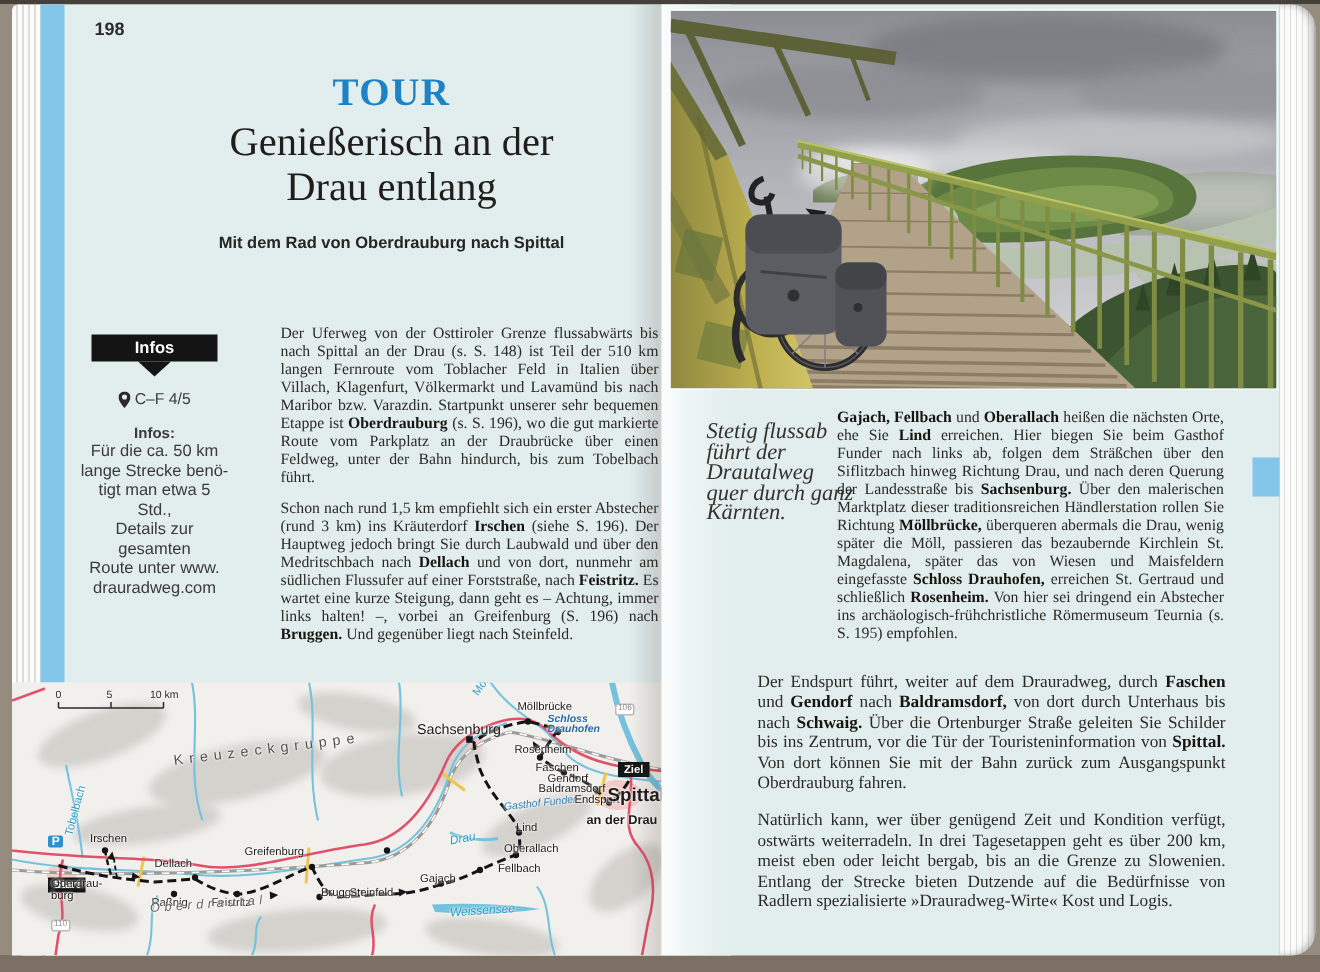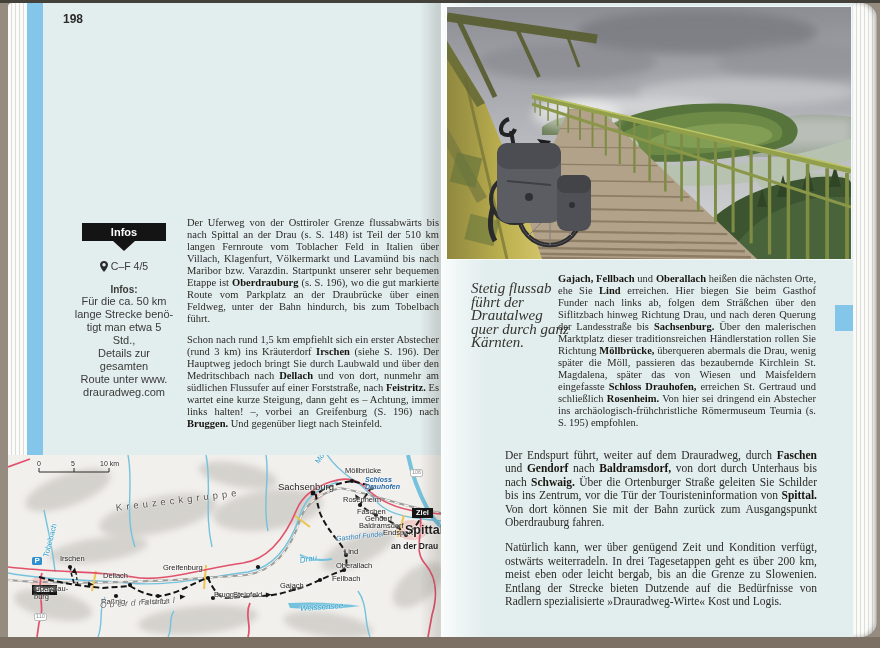--- a/index.html
+++ b/index.html
@@ -22,21 +22,21 @@
   .color-tab-right{position:absolute;left:394px;top:302px;width:18px;height:26px;background:#84c5ea;}
   .pagenum{position:absolute;left:36px;top:9px;font-family:"Liberation Sans",sans-serif;
       font-weight:bold;font-size:12px;color:#2b2a28;}
   
   .titleblock{position:absolute;left:54px;top:44px;width:360px;text-align:center;color:#201e1b;}
   .kicker{font-weight:bold;font-size:26px;letter-spacing:1px;color:#1d83c5;}
   .booktitle{font-size:27px;line-height:30px;margin-top:2px;}
   .subtitle{font-family:"Liberation Sans",sans-serif;font-weight:bold;font-size:11px;
       margin-top:17px;color:#262522;}
   
-  .infobox{position:absolute;left:47px;top:220px;width:100px;text-align:center;
+  .infobox{position:absolute;left:26px;top:220px;width:100px;text-align:center;
       font-family:"Liberation Sans",sans-serif;color:#3b3a38;}
   .infobox .banner{margin:0 8px;background:#141414;color:#fff;font-weight:bold;
       font-size:11px;padding:3px 0;}
   .infobox .notch{width:0;height:0;margin:0 auto;border-left:11px solid transparent;
       border-right:11px solid transparent;border-top:10px solid #141414;}
   .infobox .loc{margin-top:9px;font-size:10.5px;display:flex;align-items:center;justify-content:center;gap:3px;}
   .infobox .ih{margin-top:12px;font-weight:bold;font-size:10px;}
   .infobox .il{font-size:11px;line-height:13px;}
   
   .bodycol{position:absolute;color:#2c2a25;text-align:justify;}
@@ -80,20 +80,28 @@
 
 <div class="scene">
 
   <div class="stack stack-left"></div>
   <div class="stack stack-right"></div>
 
   <div class="page page-left">
     <div class="color-tab-left"></div>
     <div class="pagenum">198</div>
 
+    <div class="titleblock">
+      <div class="kicker">TOUR</div>
+      <div class="booktitle">
+        <div>Genießerisch an der</div>
+        <div>Drau entlang</div>
+      </div>
+      <div class="subtitle">Mit dem Rad von Oberdrauburg nach Spittal</div>
+    </div>
 
     <div class="infobox">
       <div class="banner">Infos</div>
       <div class="notch"></div>
       <div class="loc">
         <svg width="8" height="11" viewBox="0 0 8 11">
           <path d="M4 0C1.8 0 0 1.7 0 3.8 0 6.6 4 11 4 11S8 6.6 8 3.8C8 1.7 6.2 0 4 0zm0 5.4A1.7 1.7 0 114 2a1.7 1.7 0 010 3.4z" fill="#2a2a2a"></path>
         </svg>
         <span>C–F 4/5</span>
       </div>

